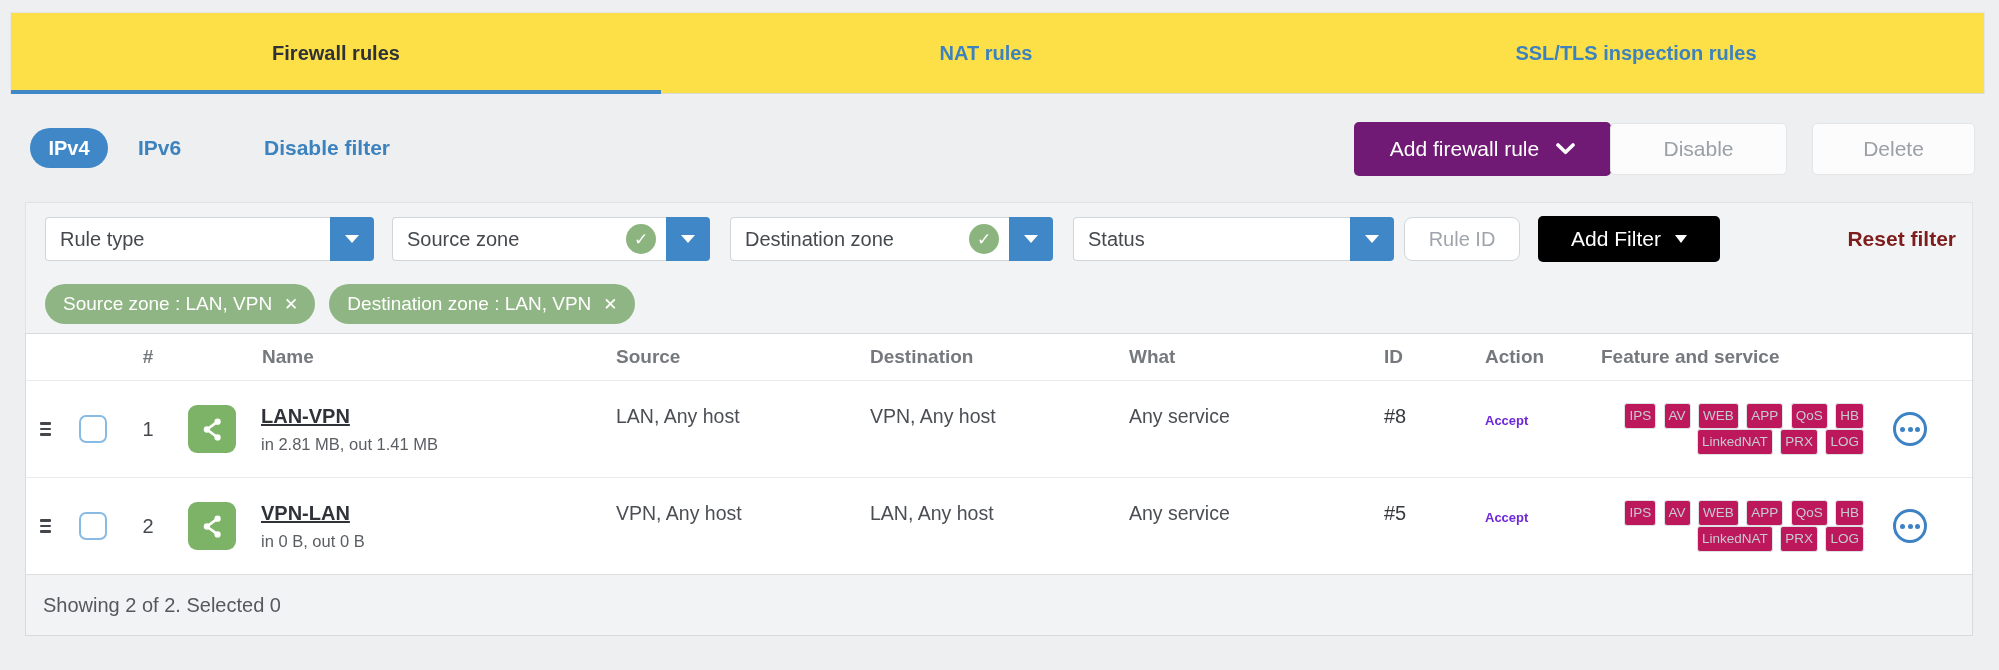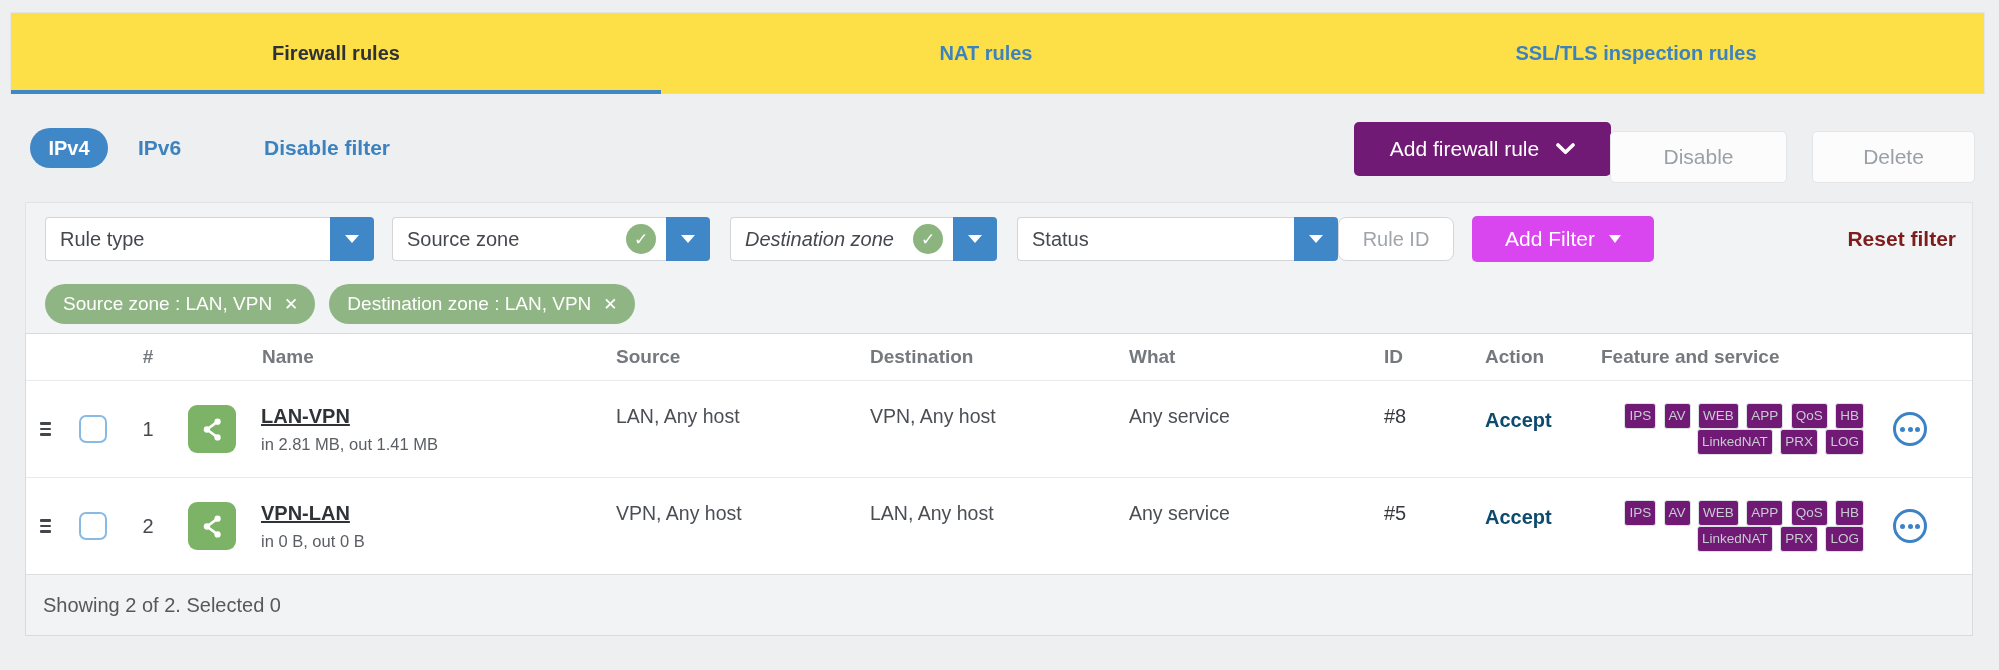--- a/index.html
+++ b/index.html
@@ -35,58 +35,58 @@
   .link-strong { position:absolute; top:13px; height:40px; display:flex; align-items:center;
     color:#3c82bf; font-weight:700; font-size:21px; cursor:pointer; }
   .lnk-ipv6 { left:138px; }
   .lnk-disable-filter { left:264px; }
   .btn-add-rule {
     position:absolute; left:1330px; top:7px; width:257px; height:54px;
     background:#701a75; border-radius:5px; color:#fff; font-size:21px;
     display:flex; align-items:center; justify-content:center; gap:17px; cursor:pointer;margin-left:24px;
   }
   .btn-ghost {
-    position:absolute; top:16px; height:52px; background:#fcfcfd;
+    position:absolute; top:8px; height:52px; background:#fcfcfd;
     border:1px solid #e3e5e7; border-radius:5px; color:#9aa0a6; font-size:21px;
     display:flex; align-items:center; justify-content:center; cursor:default;
   }
   .btn-disable { left:1610px; width:177px; }
   .btn-delete  { left:1812px; width:163px; }
 
   
   .filter-panel {
     position:absolute; left:25px; top:202px; width:1948px;
     background:#f2f3f5; border:1px solid #e0e2e4;
   }
   .filter-row { display:flex; align-items:center; margin:13px 16px 0 19px; height:46px; }
   .combo { display:flex; height:44px; }
   .combo-box {
     background:#fff; border:1px solid #d3d6d9; border-right:none; border-radius:4px 0 0 4px;
     display:flex; align-items:center; padding:0 10px 0 14px; font-size:20px; color:#45494e;
     height:44px; cursor:pointer;
   }
-  .w-rtype { width:285px; } .w-szone { width:274px; } .w-dzone { width:223px;font-style:italic; } .w-status { width:277px; }
+  .w-rtype { width:285px; } .w-szone { width:274px; } .w-dzone { width:279px; } .w-status { width:277px; }
   .check-circle {
     width:30px; height:30px; border-radius:50%; background:#8cb47e; color:#fff;
     font-size:17px; font-weight:700; display:flex; align-items:center; justify-content:center;
     margin-left:auto;
   }
   .combo-btn {
     width:44px; height:44px; background:#3f87c6; border-radius:0 4px 4px 0;
     display:flex; align-items:center; justify-content:center; cursor:pointer;
   }
   .tri-down { width:0; height:0; border-left:7px solid transparent; border-right:7px solid transparent; border-top:8px solid #fff; }
-  .gap18 { margin-right:18px; } .gap20 { margin-right:20px; } .gap10 { }
+  .gap18 { margin-right:18px; } .gap20 { margin-right:20px; } .gap10 { margin-right:10px; }
   .rule-id-input {
     width:116px; height:44px; border:1px solid #d3d6d9; border-radius:8px; background:#fff;
     padding:0 12px; font-size:20px; color:#45494e; font-family:inherit; text-align:center;
   }
   .rule-id-input::placeholder { color:#a0a5ab; opacity:1; }
   .btn-add-filter {
-    width:182px; height:46px; background:#d946ef; border-radius:5px; color:#fff; font-size:21px;
+    width:182px; height:46px; background:#000000; border-radius:5px; color:#fff; font-size:21px;
     display:flex; align-items:center; justify-content:center; gap:14px; margin-left:18px; cursor:pointer;
   }
   .tri-down-sm { width:0; height:0; border-left:6.5px solid transparent; border-right:6.5px solid transparent; border-top:8px solid #fff; }
   .reset-link { margin-left:auto; color:#7f1d1d; font-weight:700; font-size:21px; cursor:pointer; }
   .chips-row { margin:22px 0 17px 19px; display:flex; gap:14px; }
   .chip {
     height:40px; border-radius:20px; background:#90b584; color:#fff; font-size:19px;
     display:inline-flex; align-items:center; padding:0 17px 0 18px; gap:12px; cursor:pointer;
   }
   .chip-x { font-size:17px; font-weight:700; line-height:1; cursor:pointer; }
@@ -119,28 +119,28 @@
   .cell-name { display:flex; align-items:center; padding-left:14px; }
   .rule-type-icon {
     width:48px; height:48px; border-radius:9px; background:#7cb366; flex:none;
     display:flex; align-items:center; justify-content:center;
   }
   .name-block { margin-left:25px; }
   .rule-name { font-size:20px; font-weight:700; color:#2f3338; text-decoration:underline; cursor:pointer; }
   .rule-traffic { font-size:16.5px; color:#5a5e63; margin-top:7px; }
   .cell-txt { font-size:19.5px; color:#4b4f54; padding-left:12px; padding-bottom:26px; }
   .cell-id { font-size:20px; color:#36393d; padding-left:24px; padding-bottom:26px; }
-  .cell-action { font-size:20px; font-weight:700; color:#0c4a6e; padding-left:30px; padding-bottom:26px;margin-top:8px; }
+  .cell-action { font-size:13px; font-weight:700; color:#6d28d9; padding-left:30px; padding-bottom:26px;margin-top:8px; }
   .cell-feature { display:flex; align-items:center; justify-content:flex-end; padding-right:45px; }
   .badges { text-align:right; }
   .badge-line { line-height:22px; white-space:nowrap; }
   .badge-line + .badge-line { margin-top:3px; }
   .badge {
     display:inline-block; border:1px solid #dfe2e5; border-radius:3px; color:#c6cbd0;
-    font-size:13.5px; padding:1px 4px; margin-left:3px; background:#701a75;
+    font-size:13.5px; padding:1px 4px; margin-left:3px; background:#be185d;
   }
   .ellipsis-btn {
     width:34px; height:34px; border-radius:50%; border:3px solid #3c82c4; flex:none;
     margin-left:29px; display:flex; align-items:center; justify-content:center; gap:2.5px; cursor:pointer;
   }
   .ellipsis-btn i { display:block; width:5px; height:5px; border-radius:50%; background:#3c82c4; }
   .tfoot {
     height:61px; background:#f2f3f4; border-top:1px solid #dcdee0;
     display:flex; align-items:center; padding-left:17px; font-size:20px; color:#55585d;
   }

